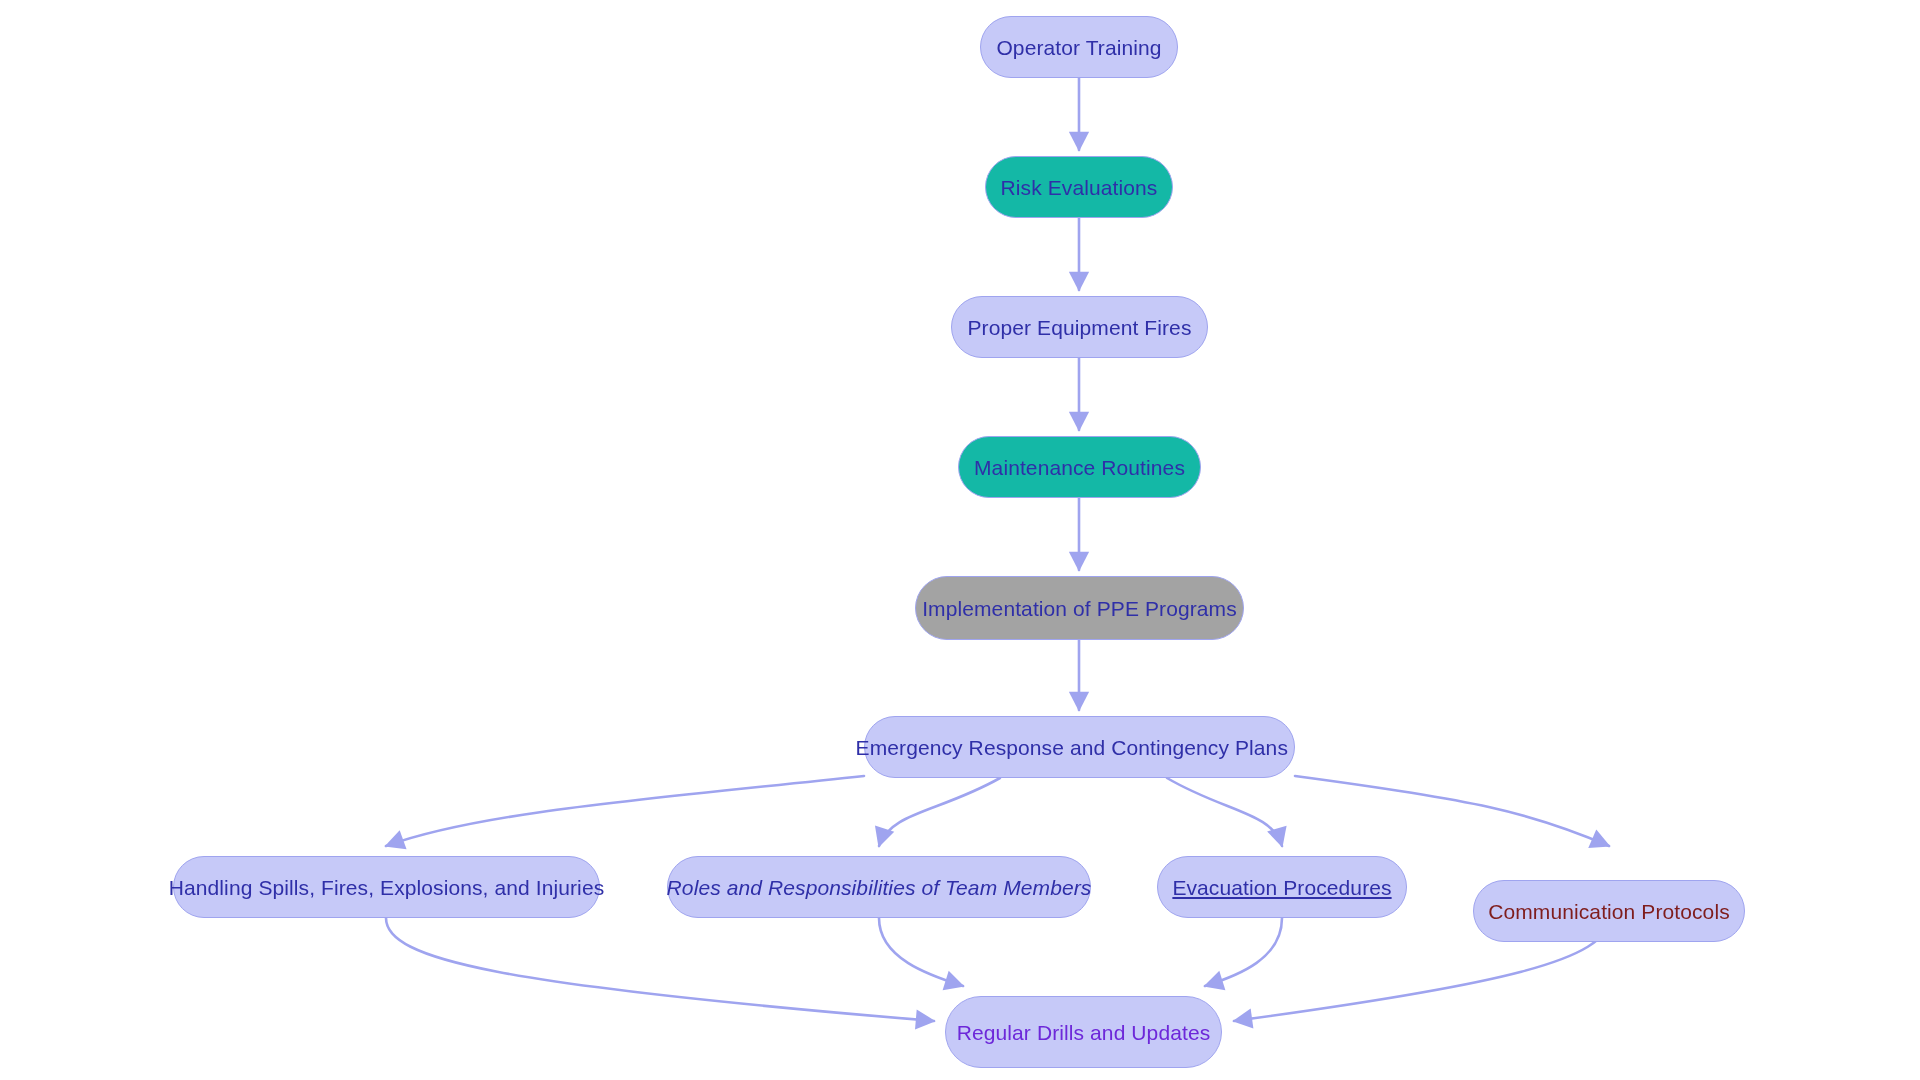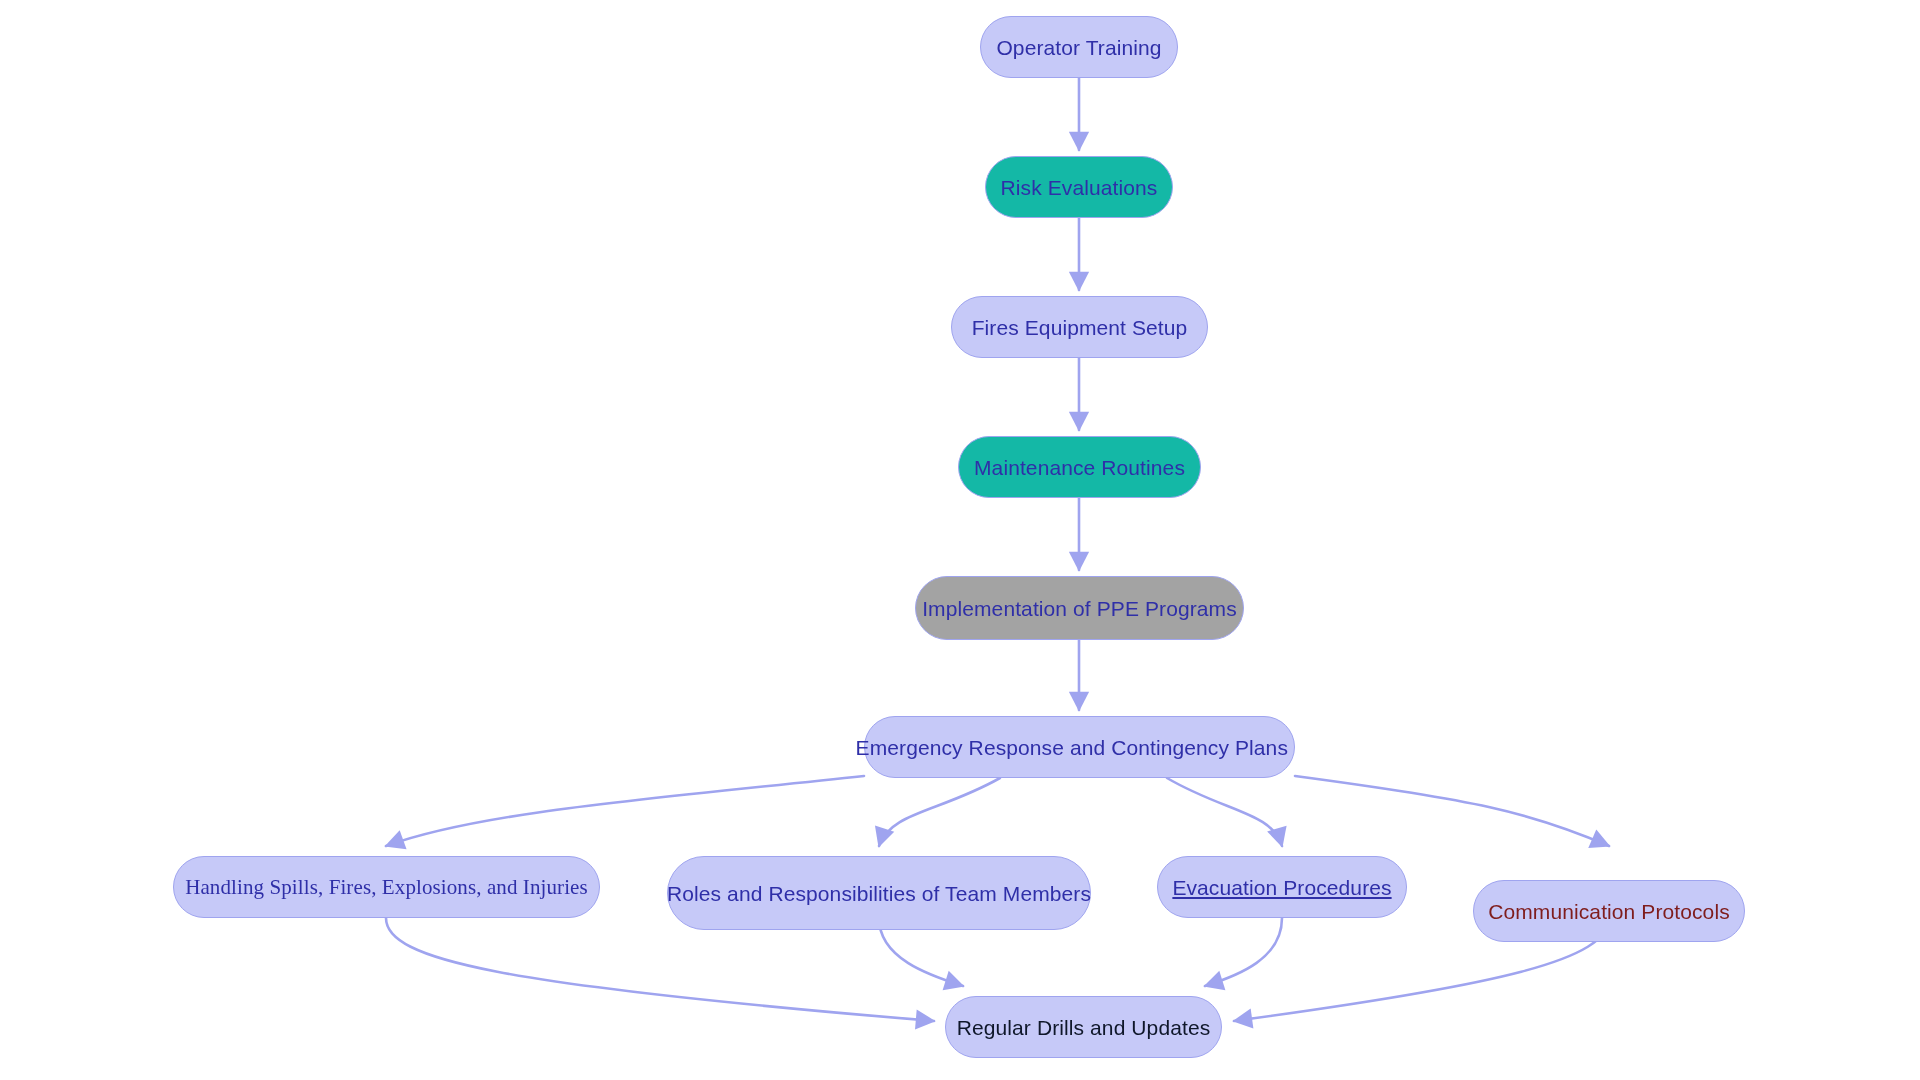--- a/index.html
+++ b/index.html
@@ -79,40 +79,40 @@
       </g>
   </svg>
   <div id="node-layer">
       <div class="node" style="left: 980px; top: 16px; width: 198px; height: 62px; background: rgb(198, 201, 248); border-color: rgb(159, 164, 239); color: rgb(47, 47, 168);">
         <span class="node-label">Operator Training</span>
       </div>
       <div class="node" style="left: 985px; top: 156px; width: 188px; height: 62px; background: #14b8a6; border-color: rgb(159, 164, 239); color: rgb(47, 47, 168);">
         <span class="node-label">Risk Evaluations</span>
       </div>
       <div class="node" style="left: 951px; top: 296px; width: 257px; height: 62px; background: rgb(198, 201, 248); border-color: rgb(159, 164, 239); color: rgb(47, 47, 168);">
-        <span class="node-label">Fires Equipment Setup</span>
+        <span class="node-label">Proper Equipment Fires</span>
       </div>
       <div class="node" style="left: 958px; top: 436px; width: 243px; height: 62px; background: #14b8a6; border-color: rgb(159, 164, 239); color: rgb(47, 47, 168);">
         <span class="node-label">Maintenance Routines</span>
       </div>
       <div class="node" style="left: 915px; top: 576px; width: 329px; height: 64px; background: #a3a3a3; border-color: rgb(159, 164, 239); color: rgb(47, 47, 168);">
         <span class="node-label">Implementation of PPE Programs</span>
       </div>
       <div class="node" style="left: 864px; top: 716px; width: 431px; height: 62px; background: rgb(198, 201, 248); border-color: rgb(159, 164, 239); color: rgb(47, 47, 168); justify-content: flex-end;">
         <span class="node-label">Emergency Response and Contingency Plans</span>
       </div>
-      <div class="node" style="left: 173px; top: 856px; width: 427px; height: 62px; background: rgb(198, 201, 248); border-color: rgb(159, 164, 239); color: rgb(47, 47, 168); font-family: Liberation Serif, serif;">
+      <div class="node" style="left: 173px; top: 856px; width: 427px; height: 62px; background: rgb(198, 201, 248); border-color: rgb(159, 164, 239); color: rgb(47, 47, 168);">
         <span class="node-label">Handling Spills, Fires, Explosions, and Injuries</span>
       </div>
-      <div class="node" style="left: 667px; top: 856px; width: 424px; height: 74px; background: rgb(198, 201, 248); border-color: rgb(159, 164, 239); color: rgb(47, 47, 168);">
+      <div class="node" style="left: 667px; top: 856px; width: 424px; height: 62px; background: rgb(198, 201, 248); border-color: rgb(159, 164, 239); color: rgb(47, 47, 168); font-style: italic;">
         <span class="node-label">Roles and Responsibilities of Team Members</span>
       </div>
       <div class="node" style="left: 1157px; top: 856px; width: 250px; height: 62px; background: rgb(198, 201, 248); border-color: rgb(159, 164, 239); color: rgb(47, 47, 168); text-decoration: underline;">
         <span class="node-label">Evacuation Procedures</span>
       </div>
       <div class="node" style="left: 1473px; top: 856px; width: 272px; height: 62px; background: rgb(198, 201, 248); border-color: rgb(159, 164, 239); color: #7f1d1d; margin-top: 24px;">
         <span class="node-label">Communication Protocols</span>
       </div>
-      <div class="node" style="left: 945px; top: 996px; width: 277px; height: 62px; background: rgb(198, 201, 248); border-color: rgb(159, 164, 239); color: #0f172a;">
+      <div class="node" style="left: 945px; top: 996px; width: 277px; height: 72px; background: rgb(198, 201, 248); border-color: rgb(159, 164, 239); color: #6d28d9;">
         <span class="node-label">Regular Drills and Updates</span>
       </div>
     </div>
 </div>
 
 </body></html>

